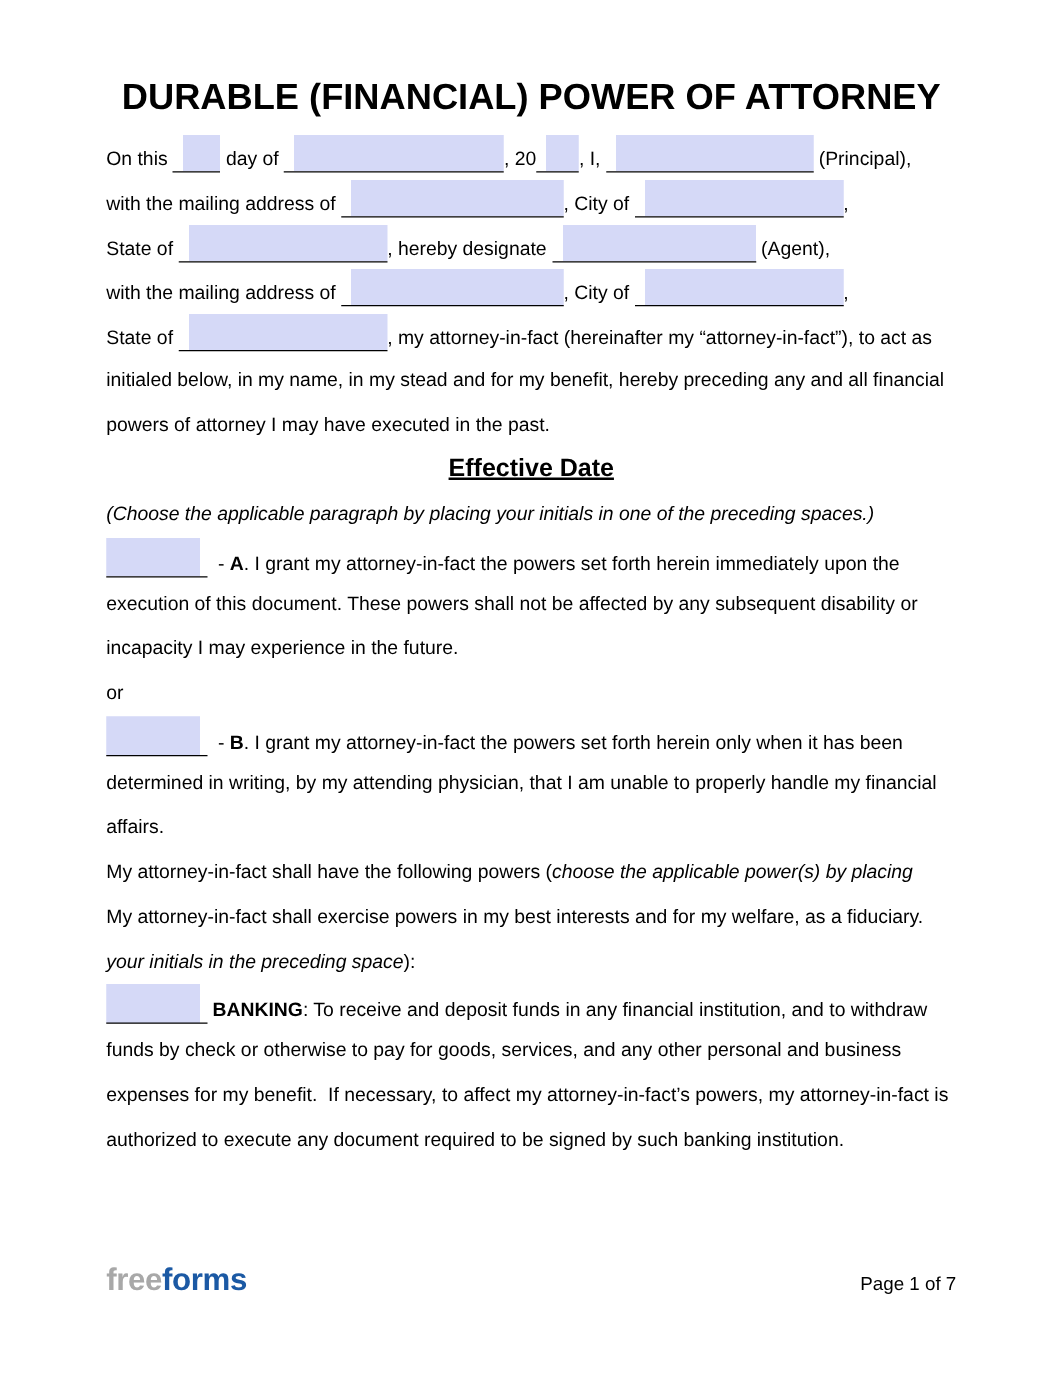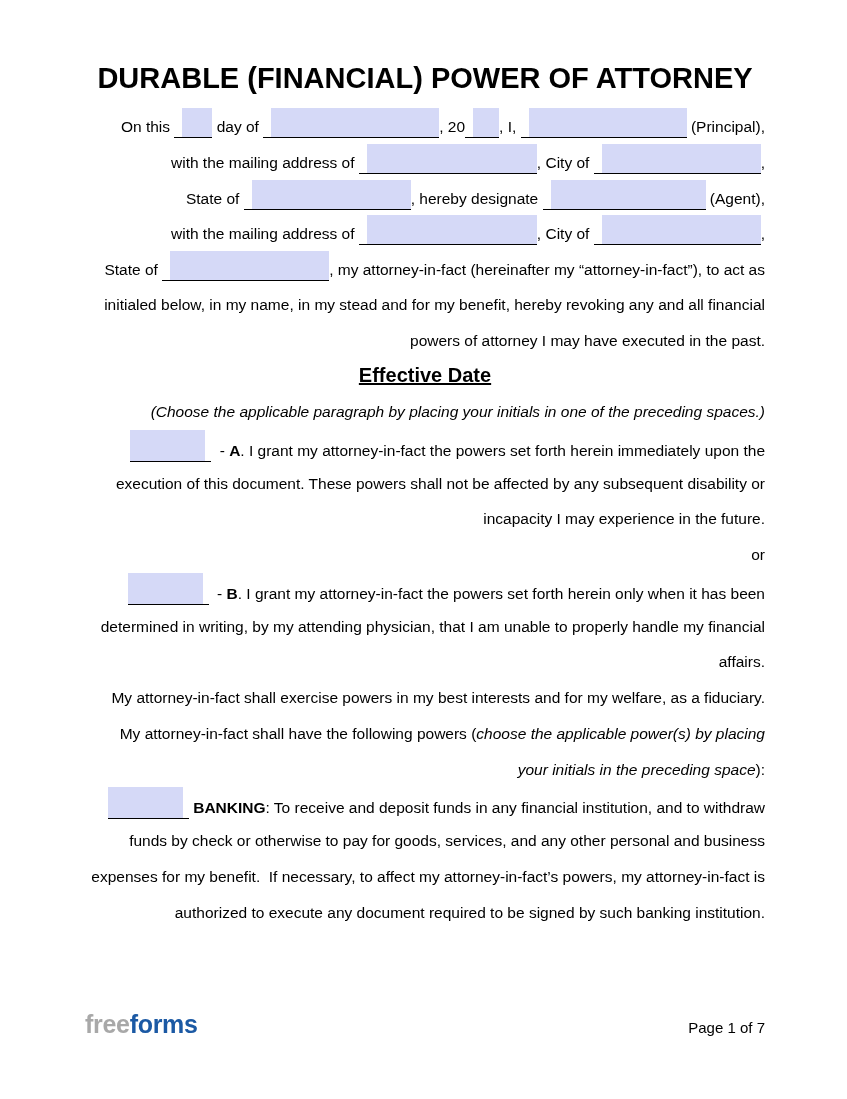--- a/index.html
+++ b/index.html
@@ -20,21 +20,20 @@
     font-weight:bold;
     font-size:29px;
     line-height:30px;
     letter-spacing:0px;
     white-space:nowrap;
   }
   .tline{
     height:35.75px;
     line-height:35.75px;
     white-space:nowrap;
-    text-align:right;
   }
   .intro{margin-top:15px;}
   .heading{
     height:35.75px;line-height:35.75px;
     text-align:center;
     font-weight:bold;
     font-size:20px;
     text-decoration:underline;
     white-space:nowrap;
   }
@@ -86,21 +85,21 @@
   <div class="content">
 
     <div class="doc-title">DURABLE (FINANCIAL) POWER OF ATTORNEY</div>
 
     <div class="intro">
       <div class="tline"><span>On this </span><span class="blank f-day"></span><span> day of </span><span class="blank f-month"></span><span>, 20</span><span class="blank f-year"></span><span>, I, </span><span class="blank f-name"></span><span> (Principal),</span></div>
       <div class="tline"><span>with the mailing address of </span><span class="blank f-address"></span><span>, City of </span><span class="blank f-city"></span><span>,</span></div>
       <div class="tline"><span>State of </span><span class="blank f-state"></span><span>, hereby designate </span><span class="blank f-agent"></span><span> (Agent),</span></div>
       <div class="tline"><span>with the mailing address of </span><span class="blank f-address"></span><span>, City of </span><span class="blank f-city"></span><span>,</span></div>
       <div class="tline"><span>State of </span><span class="blank f-state"></span><span>, my attorney-in-fact (hereinafter my “attorney-in-fact”), to act as</span></div>
-      <div class="tline">initialed below, in my name, in my stead and for my benefit, hereby revoking any and all financial</div>
+      <div class="tline">initialed below, in my name, in my stead and for my benefit, hereby preceding any and all financial</div>
       <div class="tline">powers of attorney I may have executed in the past.</div>
     </div>
 
     <div class="heading">Effective Date</div>
 
     <div class="tline italic">(Choose the applicable paragraph by placing your initials in one of the preceding spaces.)</div>
 
     <div>
       <div class="tline"><span class="blank-initial"></span><span> - </span><span class="b">A</span><span>. I grant my attorney-in-fact the powers set forth herein immediately upon the</span></div>
       <div class="tline">execution of this document. These powers shall not be affected by any subsequent disability or</div>
@@ -109,22 +108,22 @@
 
     <div class="tline">or</div>
 
     <div>
       <div class="tline"><span class="blank-initial"></span><span> - </span><span class="b">B</span><span>. I grant my attorney-in-fact the powers set forth herein only when it has been</span></div>
       <div class="tline">determined in writing, by my attending physician, that I am unable to properly handle my financial</div>
       <div class="tline">affairs.</div>
     </div>
 
 
+    <div class="tline"><span>My attorney-in-fact shall have the following powers (</span><span class="italic">choose the applicable power(s) by placing</span></div>
     <div class="tline">My attorney-in-fact shall exercise powers in my best interests and for my welfare, as a fiduciary.</div>
-    <div class="tline"><span>My attorney-in-fact shall have the following powers (</span><span class="italic">choose the applicable power(s) by placing</span></div>
     <div class="tline"><span class="italic">your initials in the preceding space</span><span>):</span></div>
 
     <div>
       <div class="tline"><span class="blank-initial"></span><span class="b">BANKING</span><span>: To receive and deposit funds in any financial institution, and to withdraw</span></div>
       <div class="tline">funds by check or otherwise to pay for goods, services, and any other personal and business</div>
       <div class="tline">expenses for my benefit.&nbsp; If necessary, to affect my attorney-in-fact’s powers, my attorney-in-fact is</div>
       <div class="tline">authorized to execute any document required to be signed by such banking institution.</div>
     </div>
 
   </div>

